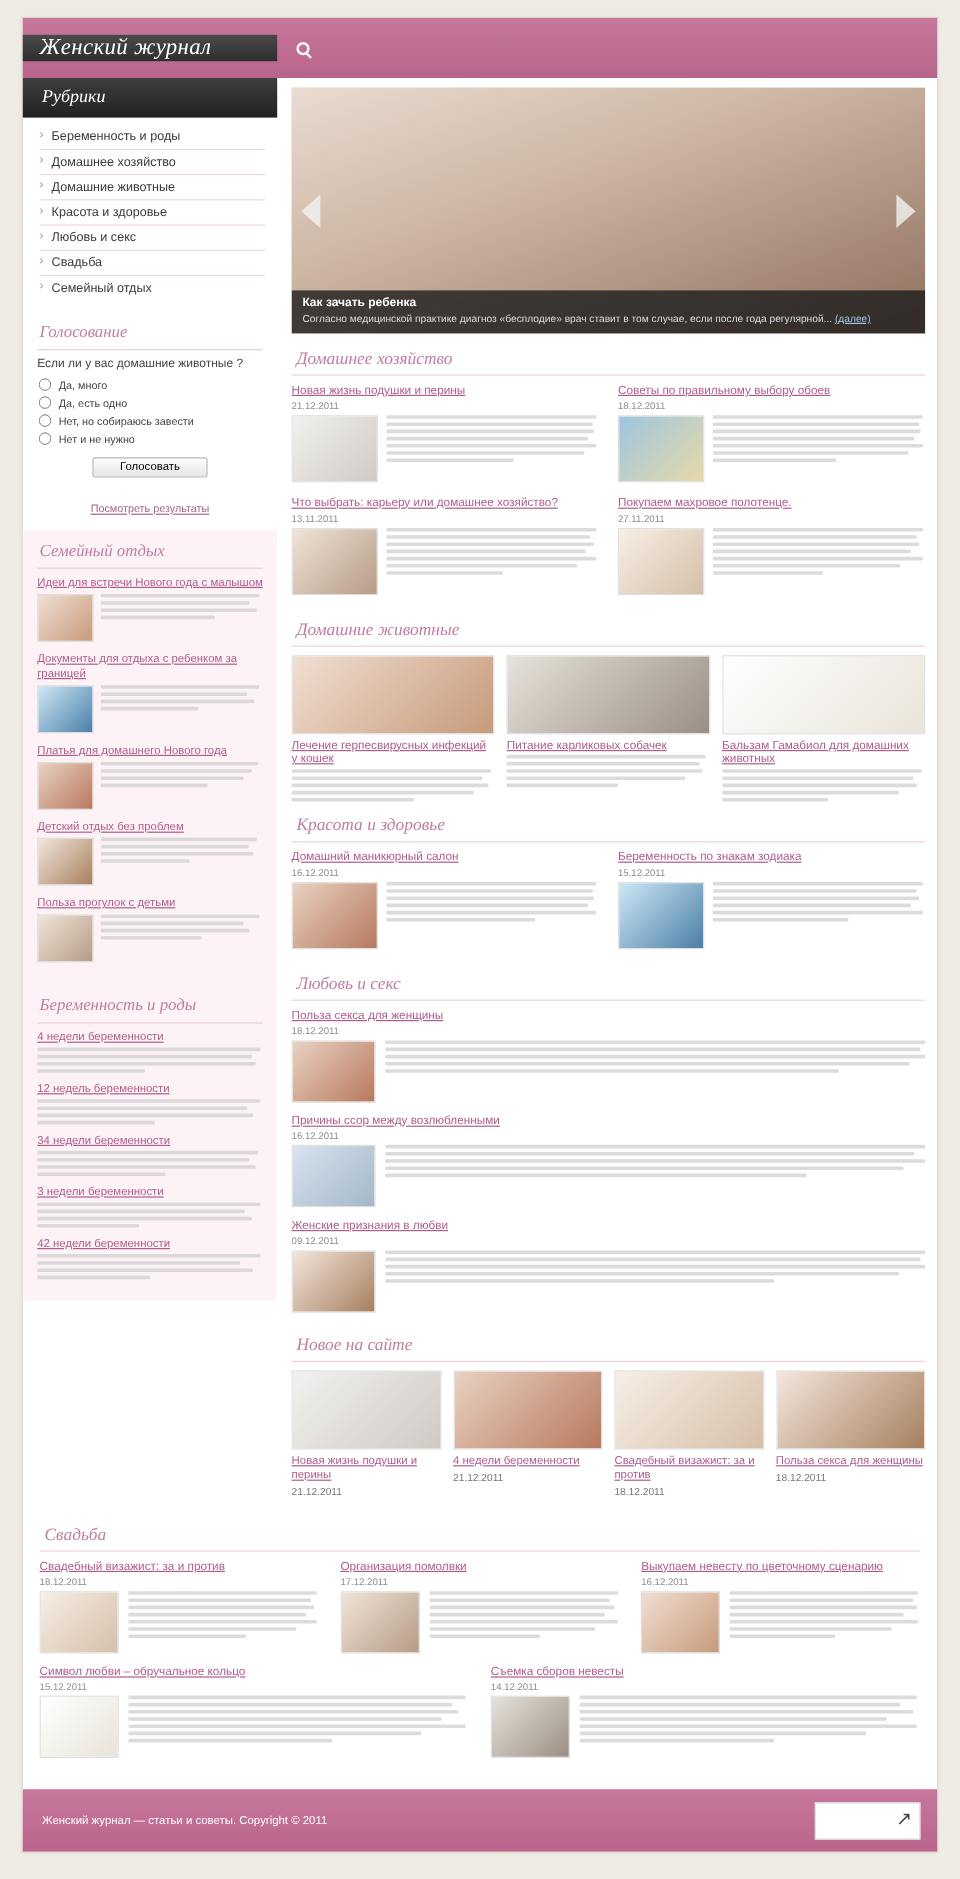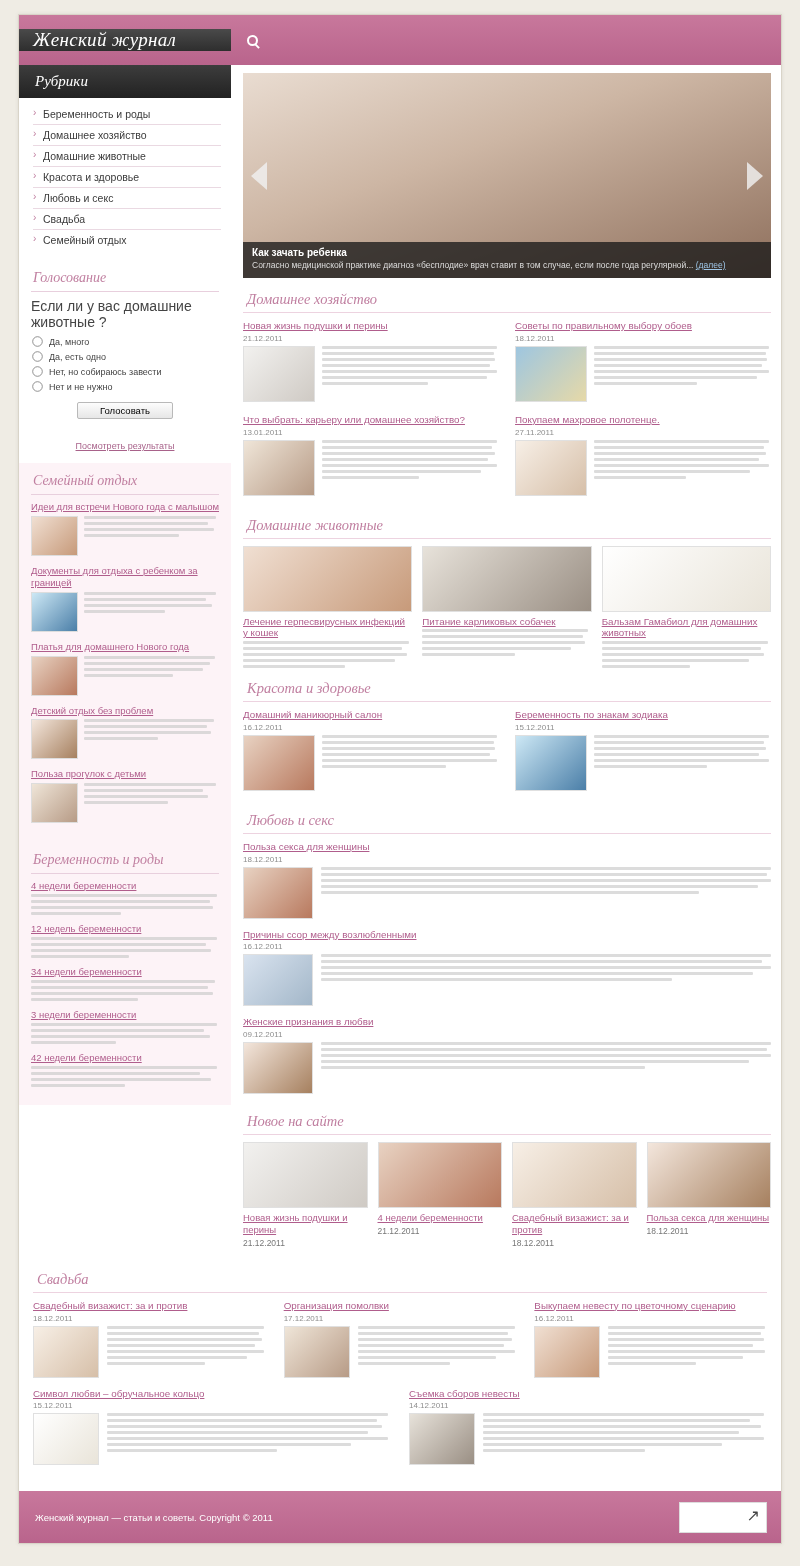--- a/index.html
+++ b/index.html
@@ -119,21 +119,21 @@
   .side-block { padding: 0 12px 10px 12px; }
   .side-title {
     font-family: "Liberation Serif", serif;
     font-style: italic;
     font-size: 14px;
     color: #c07fa0;
     border-bottom: 1px solid #e8cfdd;
     padding: 10px 0 5px 2px;
     margin-bottom: 6px;
   }
-  .poll-q { font-size: 14px; color: #444; margin-bottom: 5px; }
+  .poll-q { font-size: 10px; color: #444; margin-bottom: 5px; }
   .poll-opt { font-size: 9px; color: #444; display: flex; align-items: center; margin: 2px 0; }
   .poll-opt input { margin: 0 5px 0 0; transform: scale(.8); }
   .poll-btn-wrap { text-align: center; margin-top: 7px; }
   .poll-btn {
     font-size: 9.5px;
     padding: 2px 22px;
     border: 1px solid #b9b9b9;
     background: linear-gradient(to bottom,#fdfdfd,#e6e6e6);
     border-radius: 2px;
   }
@@ -499,21 +499,21 @@
                 <div class="fl" style="width:99%"></div>
                   <div class="fl" style="width:97%"></div>
                 <div class="fl" style="width:98%"></div>
                   <div class="fl" style="width:95%"></div>
                 <div class="fl" style="width:99%"></div>
                   <div class="fl" style="width:93%"></div>
                 <div class="fl" style="width:60%"></div>
               </div>
             </div>
             <a class="art-title" href="#">Что выбрать: карьеру или домашнее хозяйство?</a>
-            <div class="art-date">13.01.2011</div>
+            <div class="art-date">13.11.2011</div>
             <div class="art-row">
               <div class="art-img ph3"></div>
               <div class="art-text">
                 <div class="fl" style="width:99%"></div>
                   <div class="fl" style="width:96%"></div>
                 <div class="fl" style="width:98%"></div>
                   <div class="fl" style="width:94%"></div>
                 <div class="fl" style="width:99%"></div>
                   <div class="fl" style="width:90%"></div>
                 <div class="fl" style="width:55%"></div>

